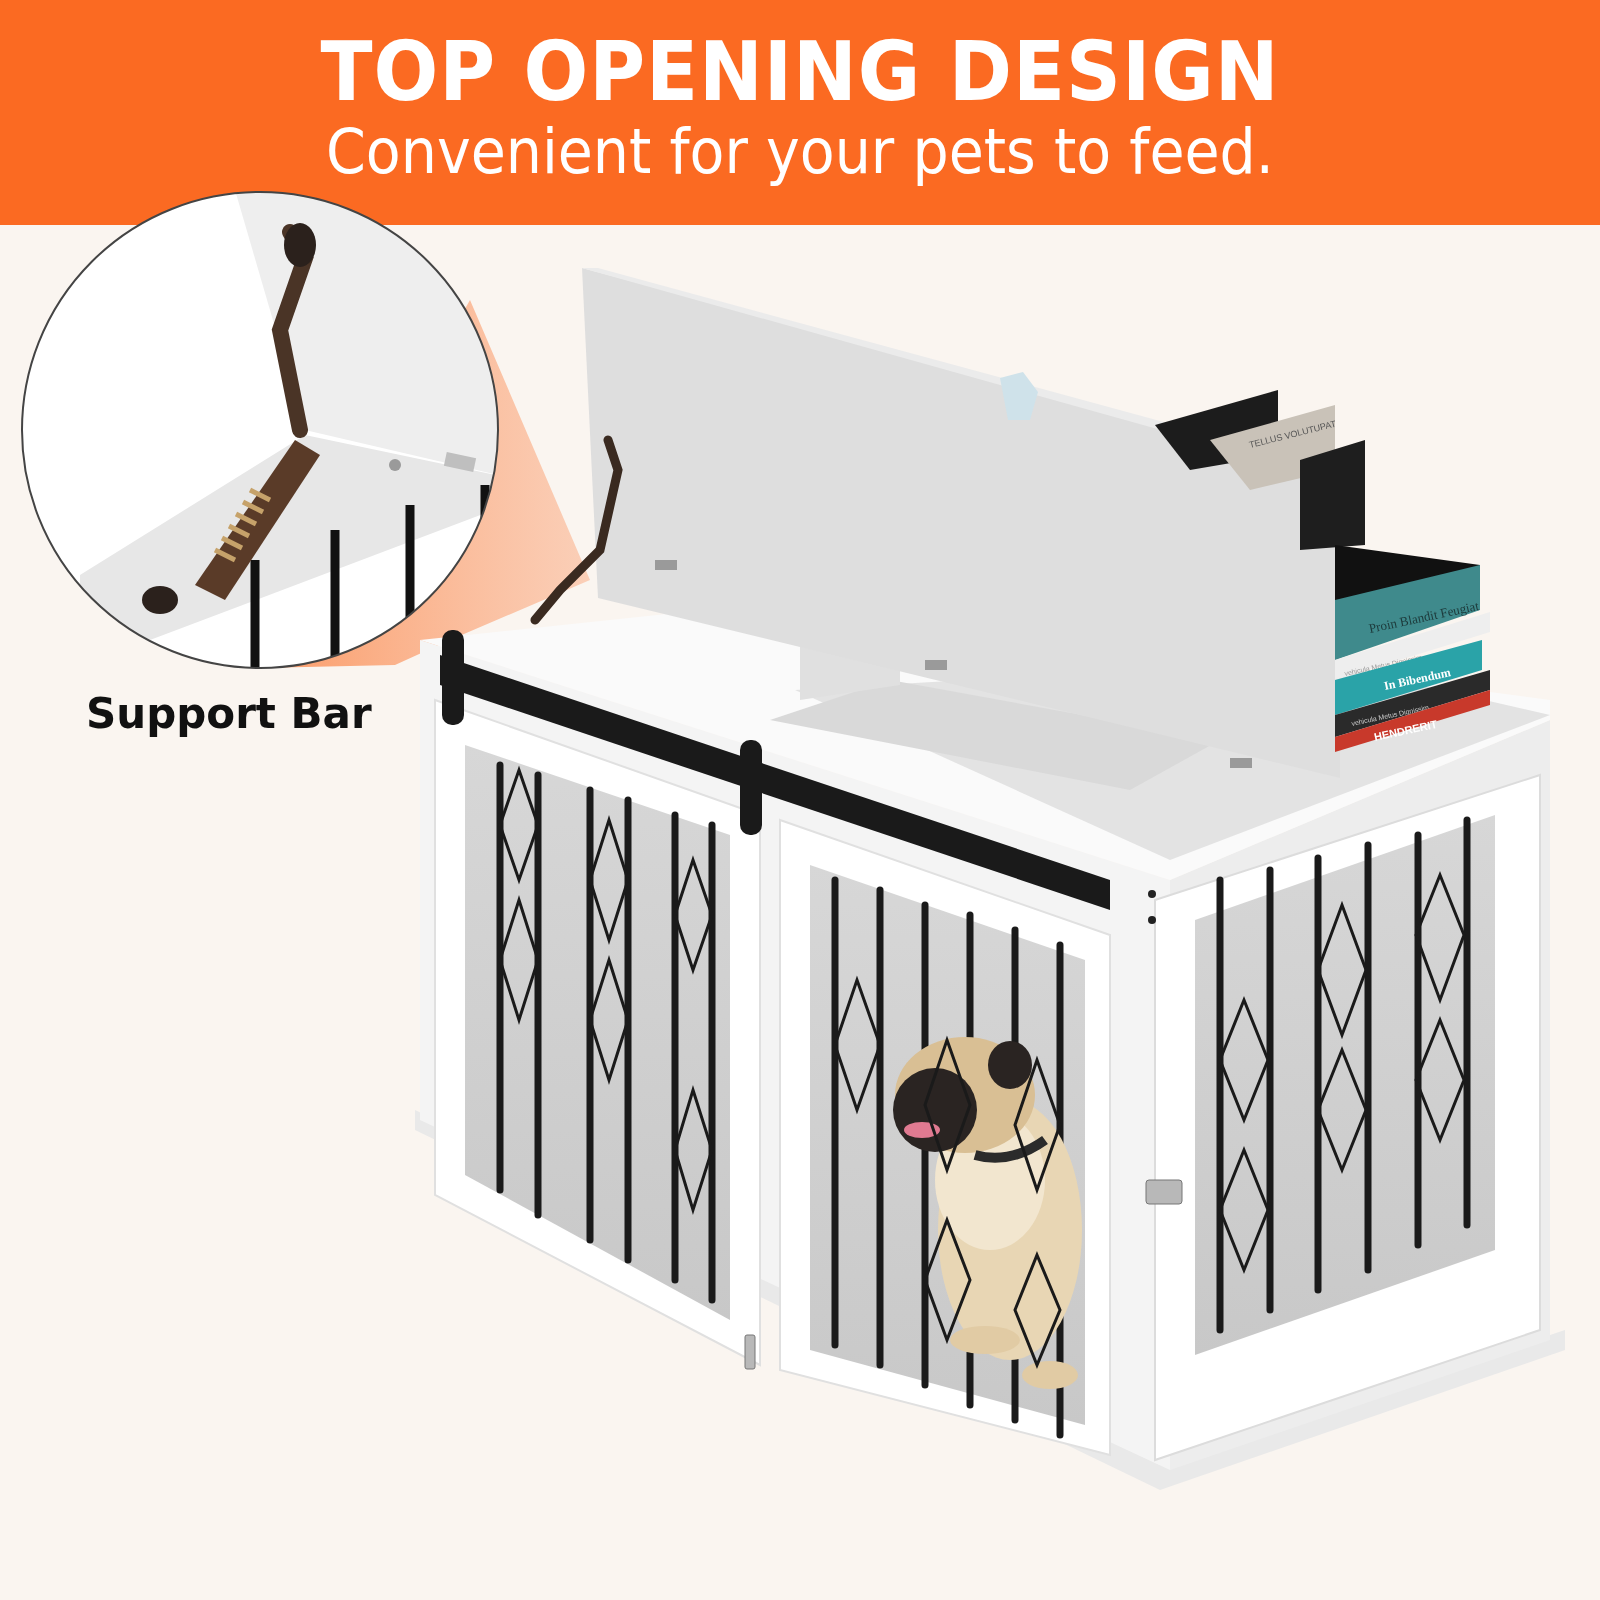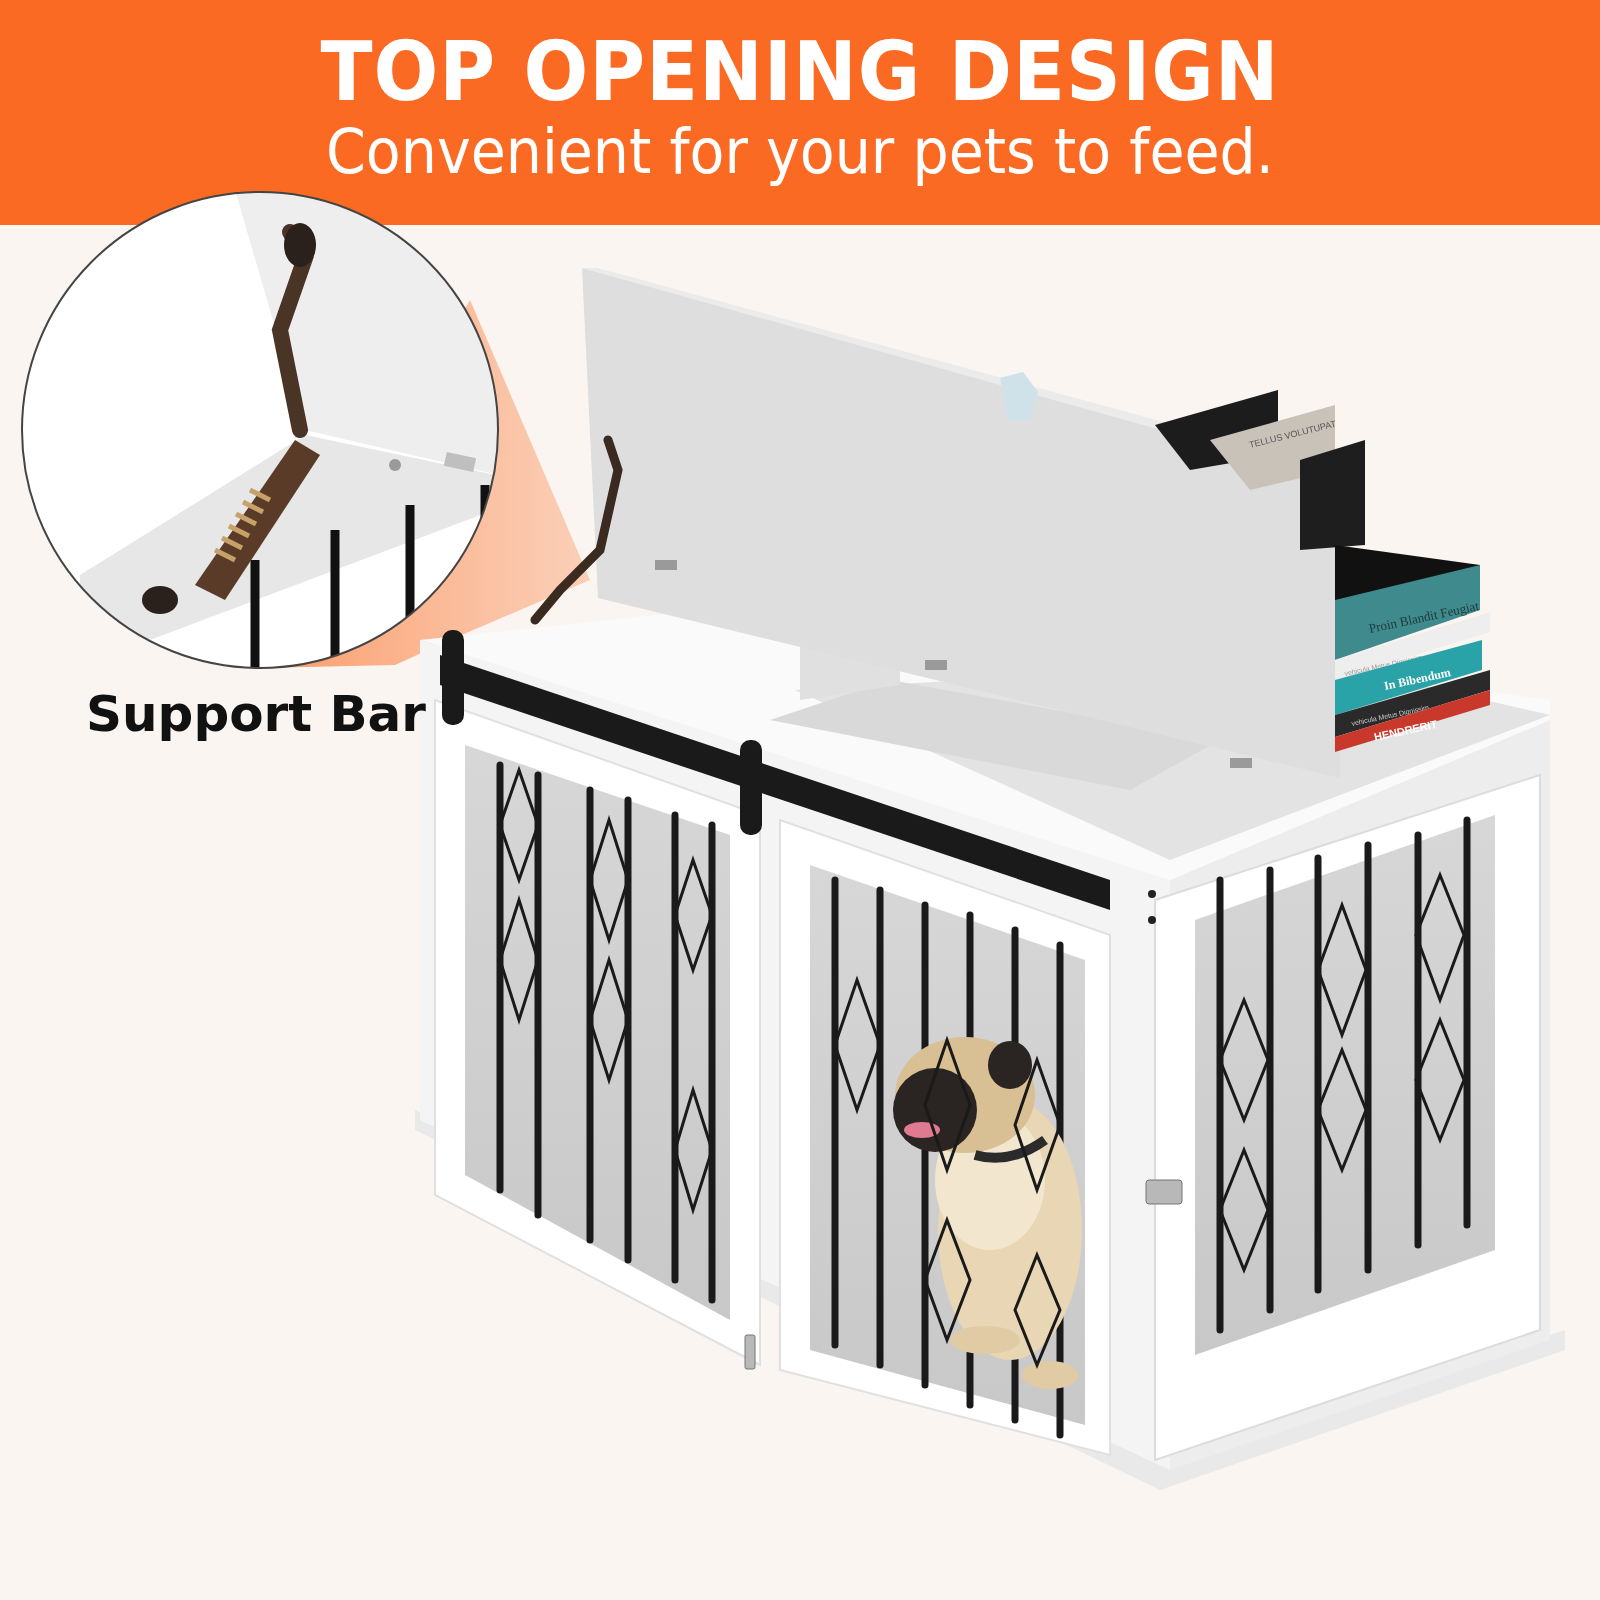--- a/index.html
+++ b/index.html
@@ -21,21 +21,21 @@
   }
   .subhead {
     position: absolute; left: 0; top: 112px; width: 1600px; text-align: center;
     color: #ffffff; font-family: "DejaVu Sans", sans-serif; font-weight: normal;
     font-size: 62px; line-height: 80px;
     transform: scaleX(0.92);
   }
   .callout-label {
     position: absolute; left: 86px; top: 686px;
     font-family: "DejaVu Sans", sans-serif; font-weight: bold;
-    font-size: 50px; color: #111111; line-height: 56px;
+    font-size: 42px; color: #111111; line-height: 56px;
   }
   svg.scene { position: absolute; left: 0; top: 0; }
   .book-text { font-family: "Liberation Serif", serif; }
   .book-sans { font-family: "Liberation Sans", sans-serif; }
 </style>
 </head>
 <body>
 
 <div class="banner"></div>
 <div class="headline">TOP OPENING DESIGN</div>

